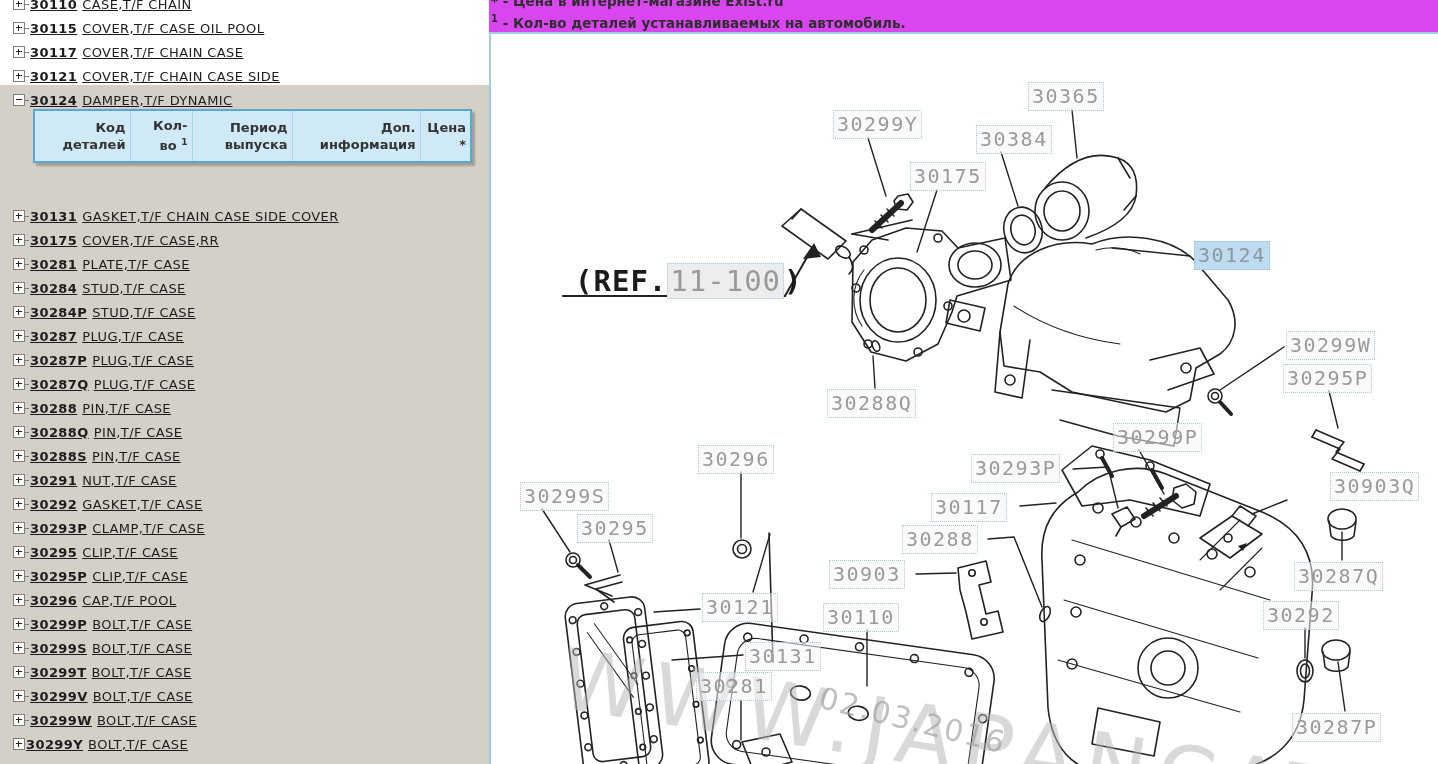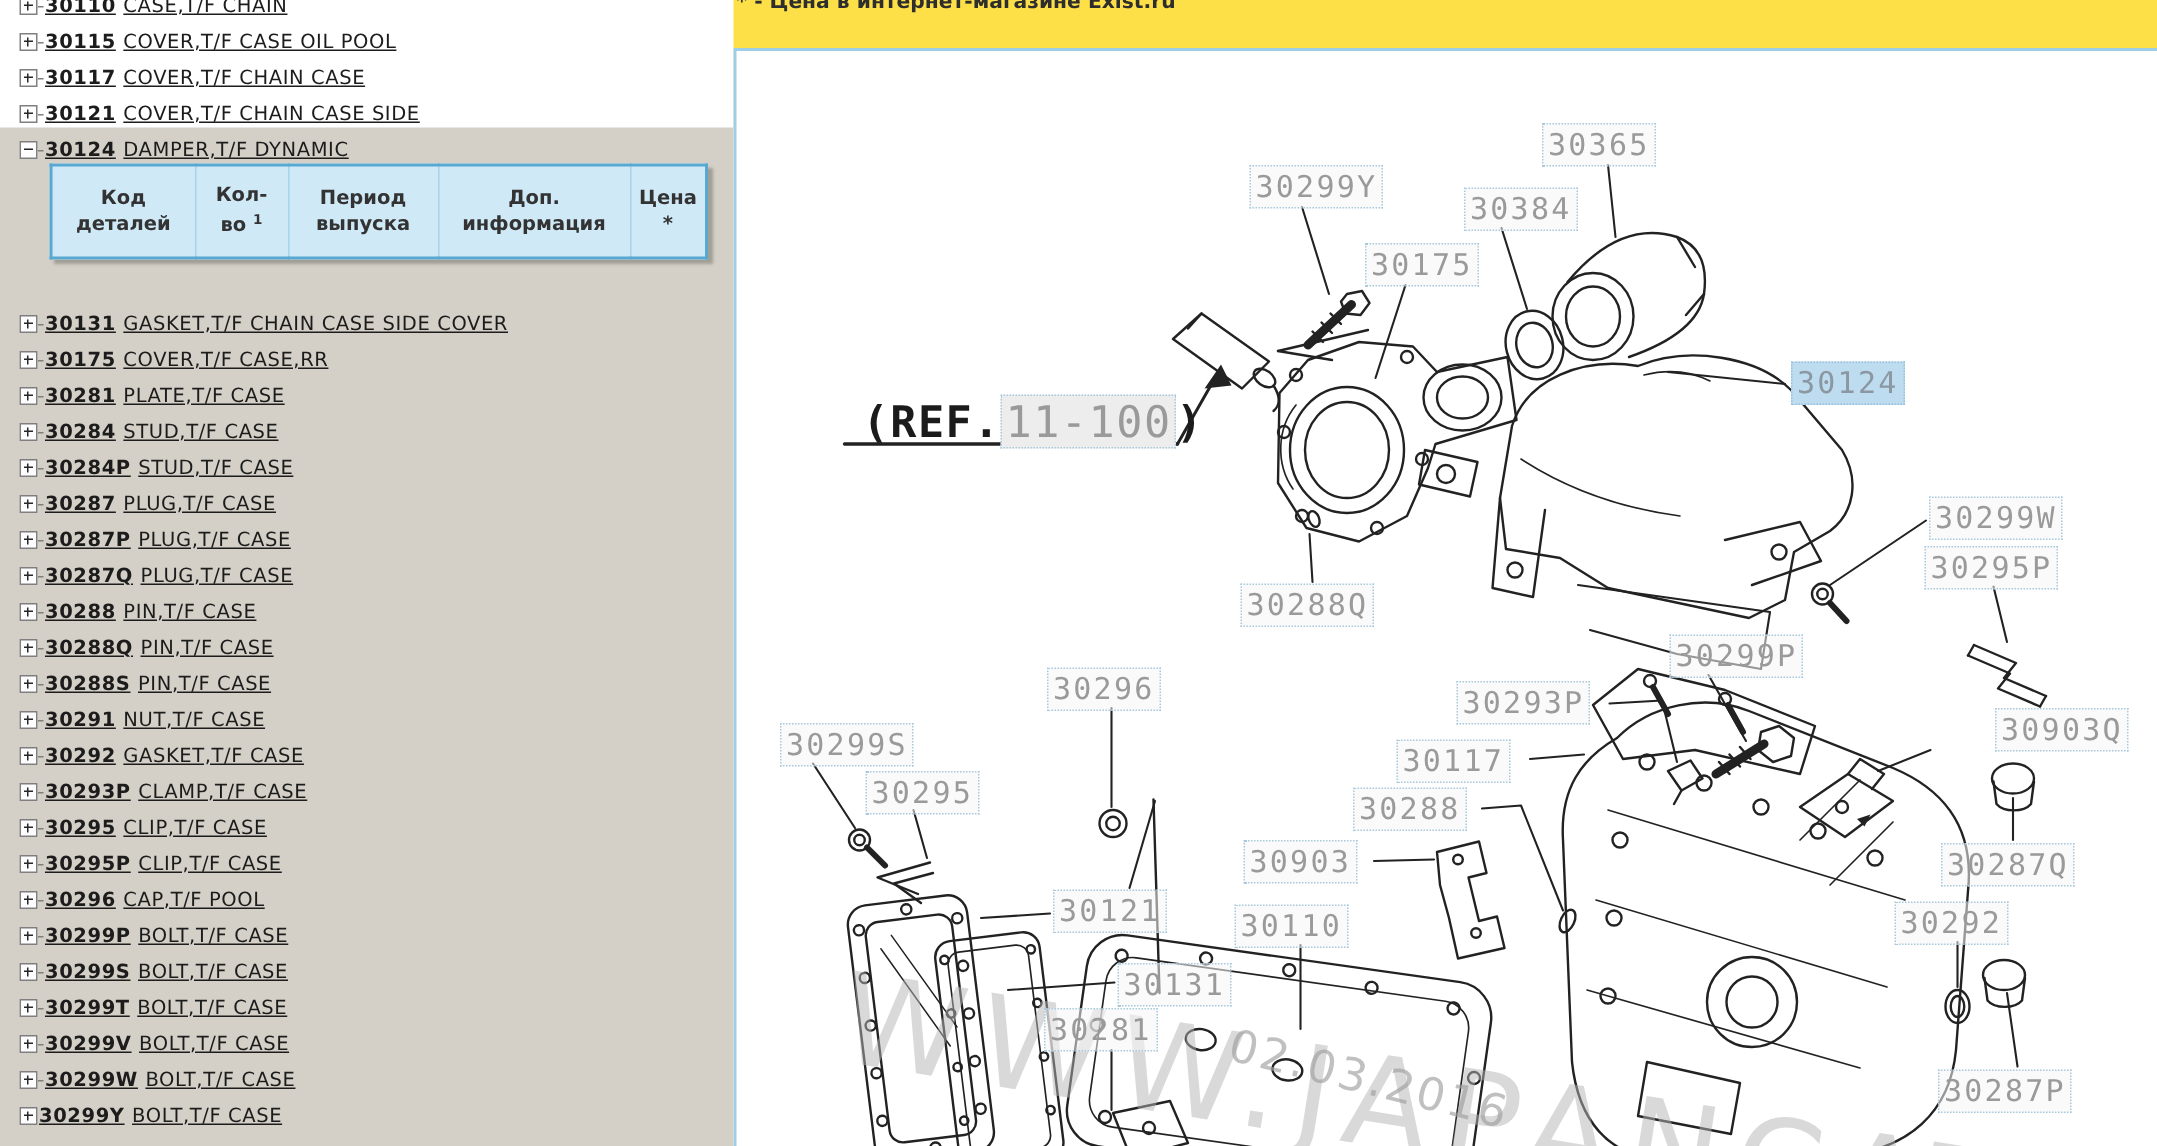--- a/index.html
+++ b/index.html
@@ -1,39 +1,39 @@
 <!DOCTYPE html>
 <html><head>
 <meta charset="utf-8">
 <style>
   html,body { margin:0; padding:0; background:#fff; }
   .screen {
     position:relative; width:1438px; height:764px; overflow:hidden;
-    background:#fde047; font-family:"DejaVu Sans", sans-serif;
+    background:#d946ef; font-family:"DejaVu Sans", sans-serif;
   }
 
   
   .tree-panel { position:absolute; left:0; top:0; width:489px; height:764px; background:#fff; }
   .tree-gray { position:absolute; left:0; top:85px; width:489px; height:679px; background:#d4d0c7; }
   .tree-flow { position:absolute; left:0; top:-8px; width:489px; }
   .tree-row { display:flex; align-items:center; height:24px; padding-left:13px; white-space:nowrap; position:relative; z-index:2; }
   .tgl { width:12px; height:12px; box-sizing:border-box; border:1px solid #7f7f7f; background:#fdfdfd; position:relative; flex:0 0 auto; cursor:pointer; }
   .tgl::before { content:""; position:absolute; left:2px; right:2px; top:50%; margin-top:-1px; height:1px; background:#262626; }
   .tgl.plus::after { content:""; position:absolute; top:2px; bottom:2px; left:50%; margin-left:-1px; width:1px; background:#262626; }
   .dash { width:4px; height:1px; background:#7f7f7f; flex:0 0 auto; }
   .tree-row a { color:#1c1c1c; text-decoration:underline; cursor:pointer; font-size:13px; letter-spacing:.4px; }
   .tree-row a.code { font-weight:bold; margin-left:1px; }
   .tree-row a.desc { margin-left:5px; }
 
   
   .table-wrap { height:92px; position:relative; z-index:2; }
   table.parts { position:absolute; left:33px; top:-3px; border-collapse:collapse; background:#fff;
     border:2px solid #58a8d2; box-shadow:3px 3px 2px #a19e96; table-layout:fixed; }
   table.parts th, table.parts td { border:1px solid #a6d4ec; box-sizing:border-box; font-family:"DejaVu Sans", sans-serif; }
-  table.parts th { background:#cfe9f7; color:#333; font-size:13px; font-weight:bold; height:62px; padding:2px 4px; text-align:center; line-height:17px; }
+  table.parts th { background:#cfe9f7; color:#333; font-size:13px; font-weight:bold; height:52px; padding:2px 4px; text-align:right; line-height:17px; }
   table.parts td { height:48px; padding:4px 6px; font-size:13.5px; color:#2e2e2e; vertical-align:top; text-align:center; line-height:18px; }
   td.period { text-align:left; }
   a.price { color:#d60000; font-weight:bold; text-decoration:underline; cursor:pointer; }
   th sup { font-size:9px; }
 
   
   .diagram-box { position:absolute; left:489px; top:32px; width:958px; height:745px;
     background:#fff; border:2px solid #9fcde6; }
   .dlayer { position:absolute; left:-2px; top:-2px; width:958px; height:745px; }
   svg.draw { position:absolute; left:0; top:0; }
@@ -272,20 +272,21 @@
 
     <a class="code">30299Y</a>
     <a class="desc">BOLT,T/F CASE</a>
   </div>
         </div>
     </div>
   </div>
 
   <div class="notes">
     <div><span>*</span> <span>- Цена в интернет-магазине Exist.ru</span></div>
+    <div><sup>1</sup> <span>- Кол-во деталей устанавливаемых на автомобиль.</span></div>
   </div>
 
   <div class="diagram-box">
     <div class="dlayer">
 
       <svg class="draw" width="958" height="745" viewBox="489 32 958 745">
         <g stroke="#222" fill="none" stroke-width="1.6" stroke-linejoin="round" stroke-linecap="round">
 
           <path d="M563,296 H785" stroke-width="2.2"></path>
           <path d="M785,296 L810,252" stroke-width="2"></path>

